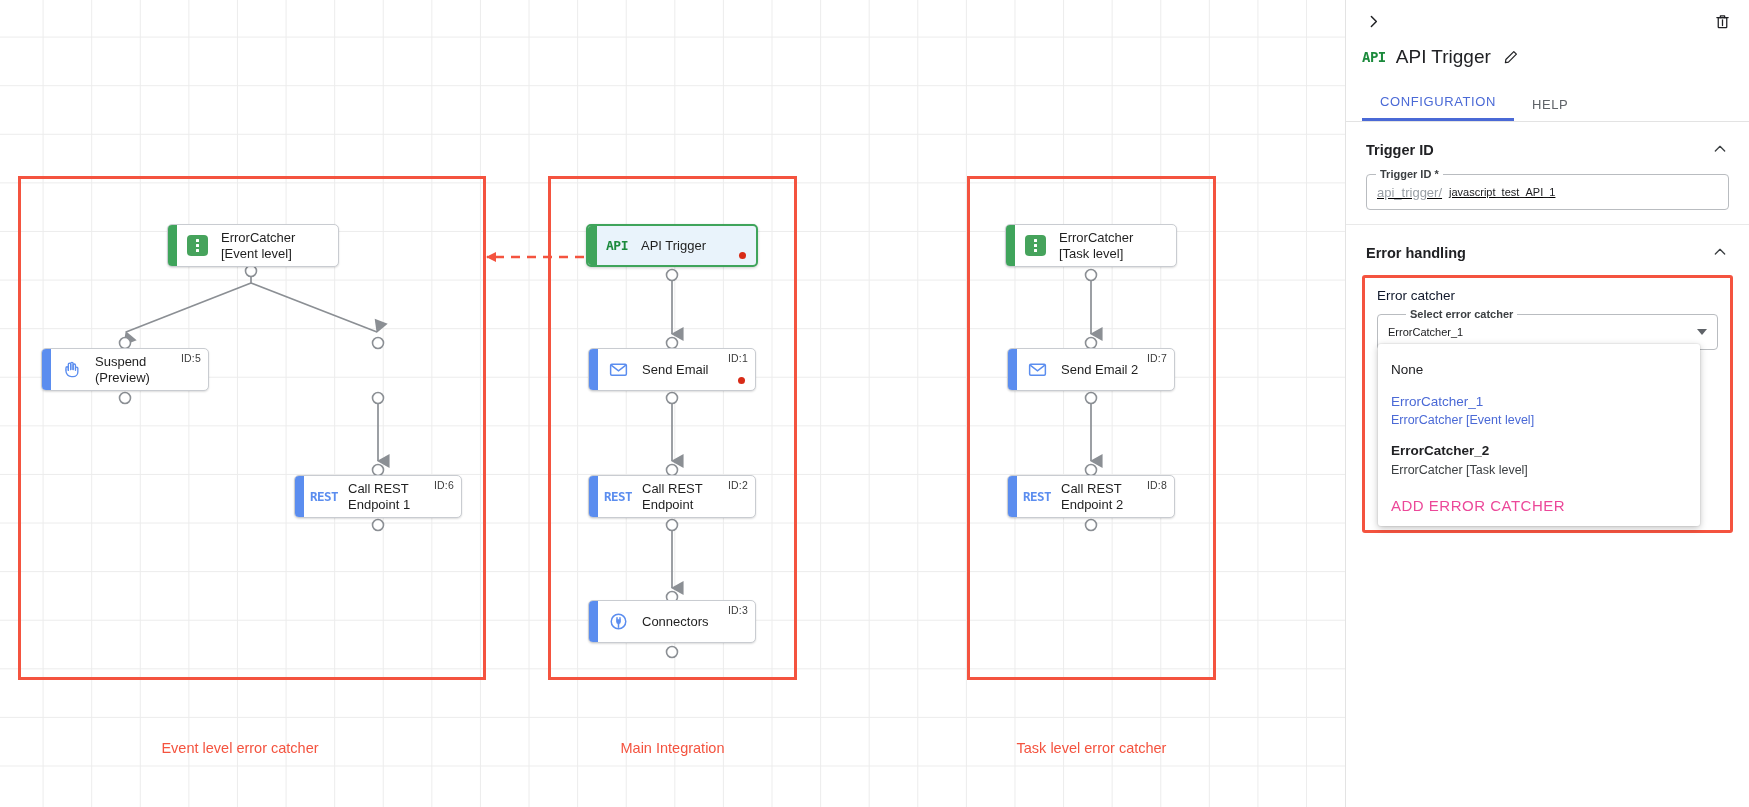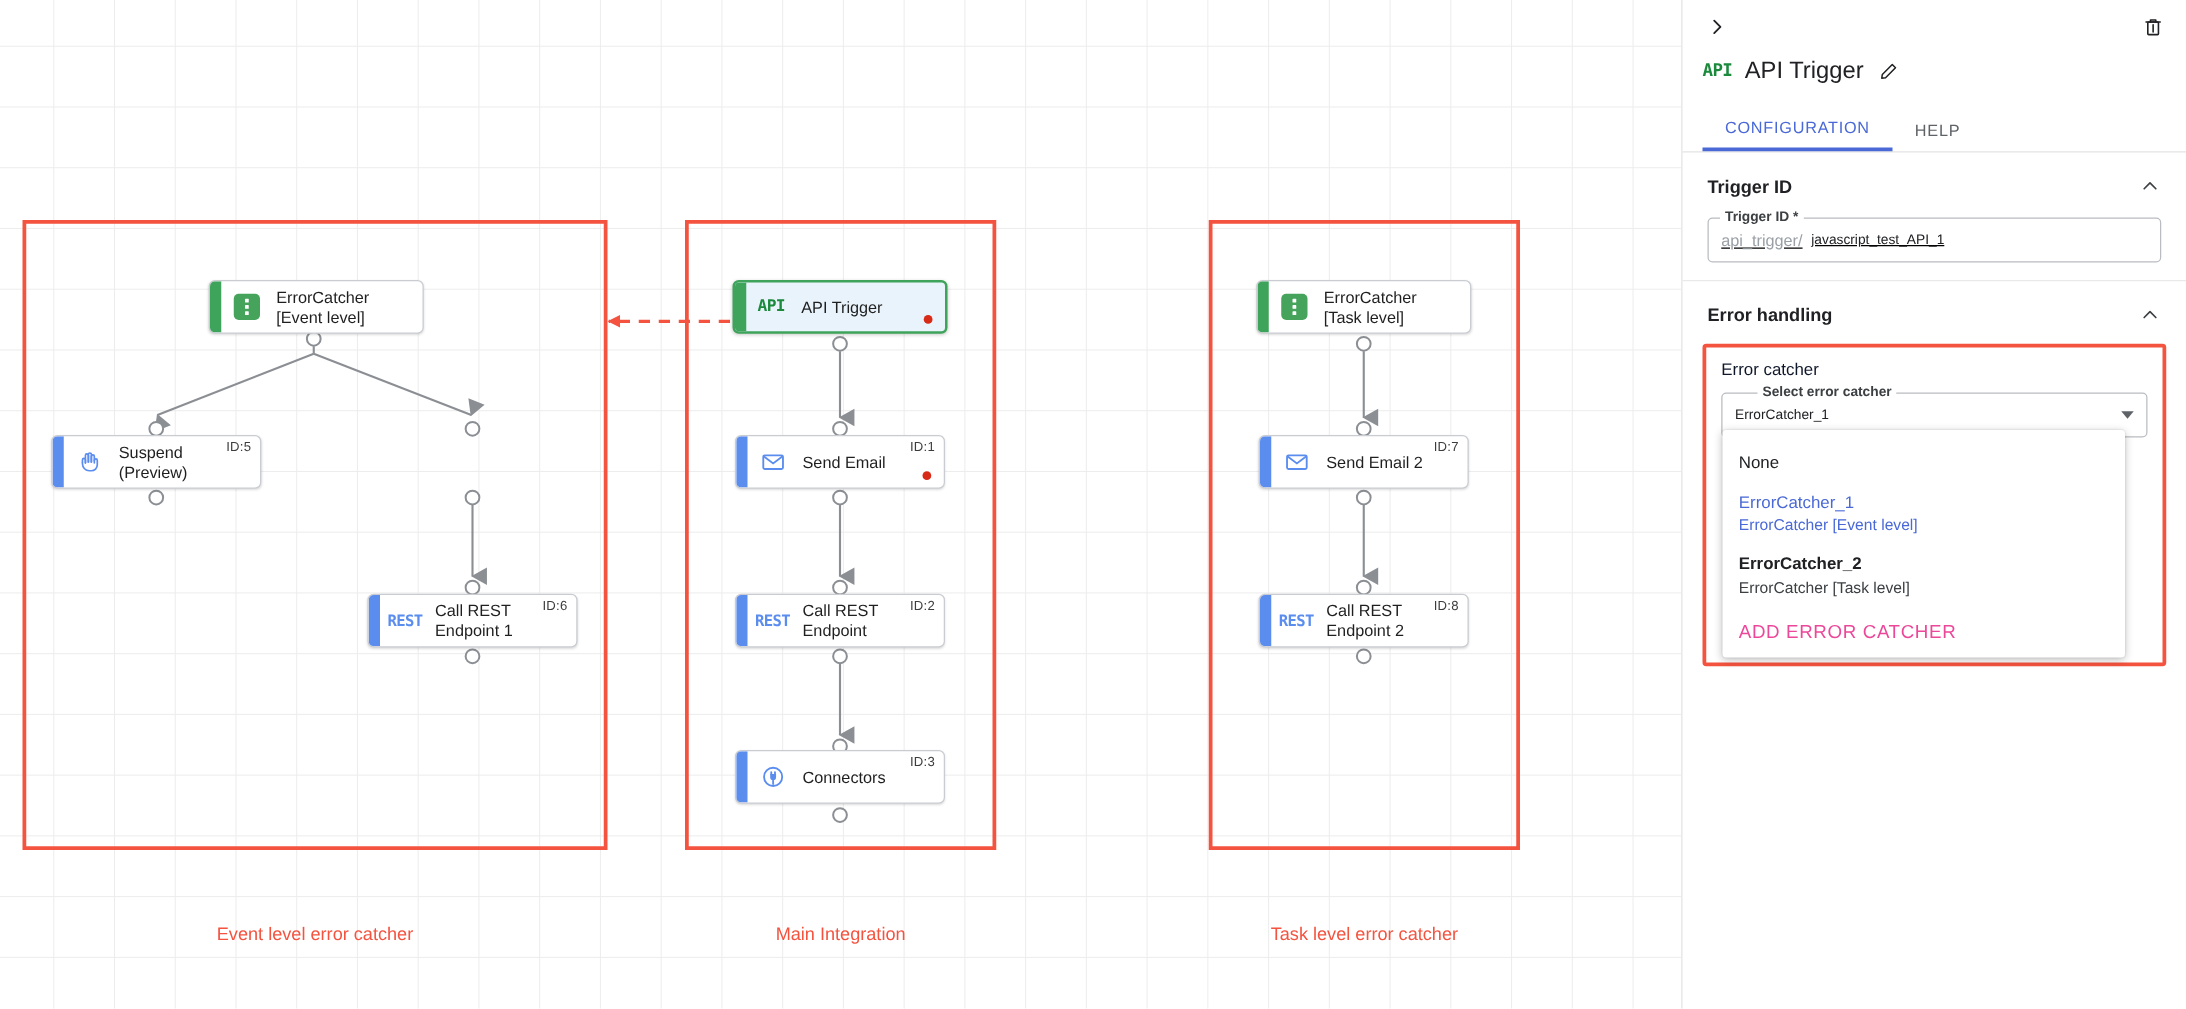--- a/index.html
+++ b/index.html
@@ -260,21 +260,21 @@
     <circle cx="1091" cy="525" r="5.5" fill="#fff" stroke="#8b8f94" stroke-width="1.6"></circle>
 
     <path d="M584,257 L487,257" stroke="#f4533f" stroke-width="2.6" fill="none" stroke-dasharray="9,7"></path>
     <path d="M486,257 L496,252 L496,262 Z" fill="#f4533f"></path>
   </svg>
 
   <div class="group-box" style="left:18px; top:176px; width:468px; height:504px;"></div>
   <div class="group-box" style="left:548px; top:176px; width:249px; height:504px;"></div>
   <div class="group-box" style="left:967px; top:176px; width:249px; height:504px;"></div>
 
-  <div class="group-label" style="left:18px; top:740px; width:468px;">Event level error catcher</div>
+  <div class="group-label" style="left:6px; top:740px; width:468px;">Event level error catcher</div>
   <div class="group-label" style="left:548px; top:740px; width:249px;">Main Integration</div>
   <div class="group-label" style="left:967px; top:740px; width:249px;">Task level error catcher</div>
 
   <div class="node green" style="left:167px; top:224px; width:172px;">
     <div class="stripe"></div>
     <div class="ico">
       <span class="badge-sq">
           <i></i>
         </span>
     </div>

